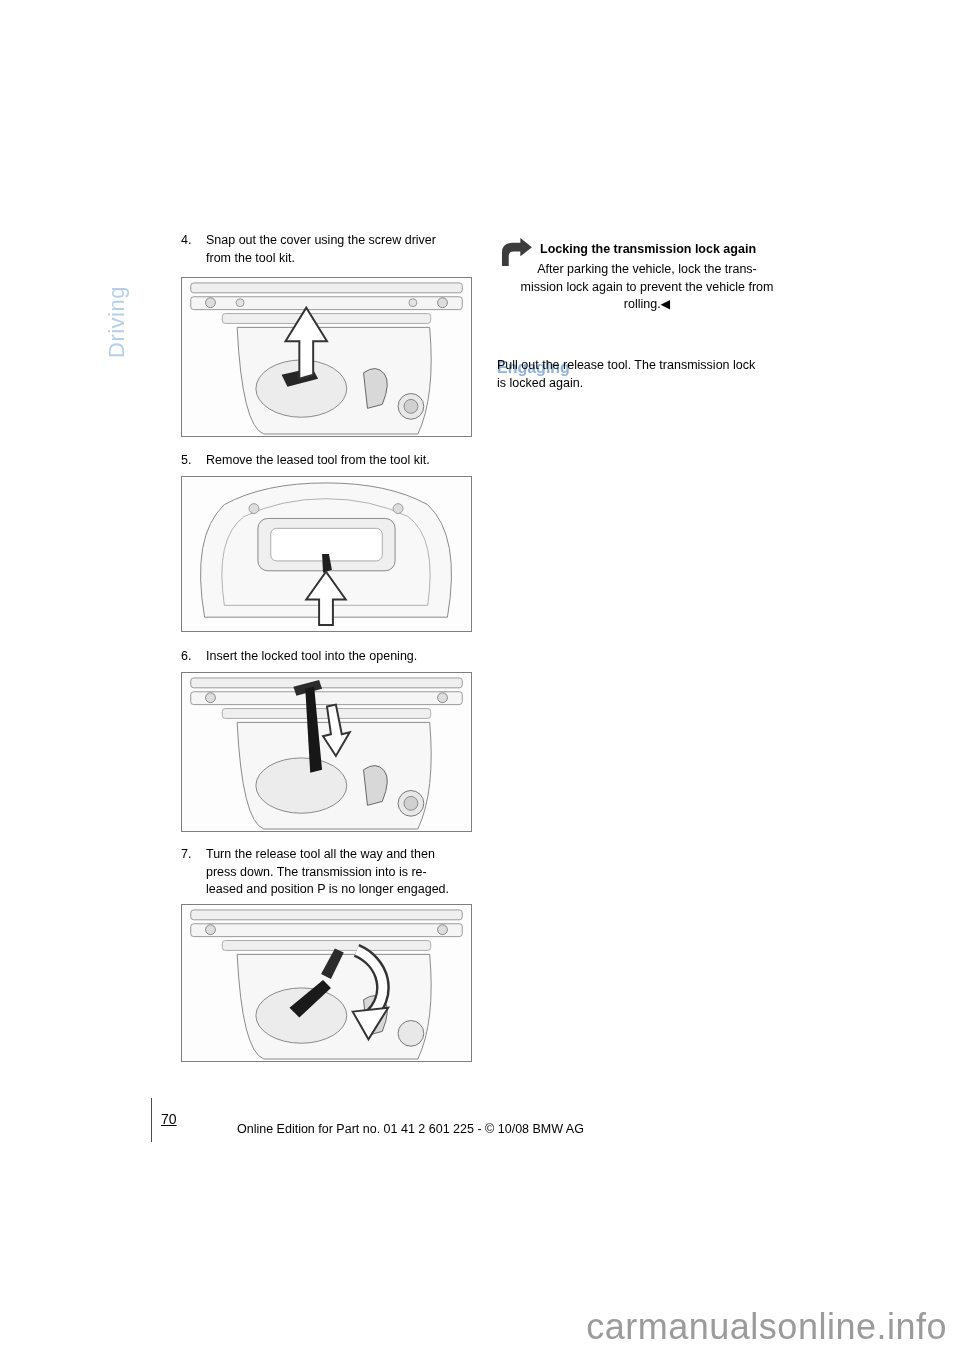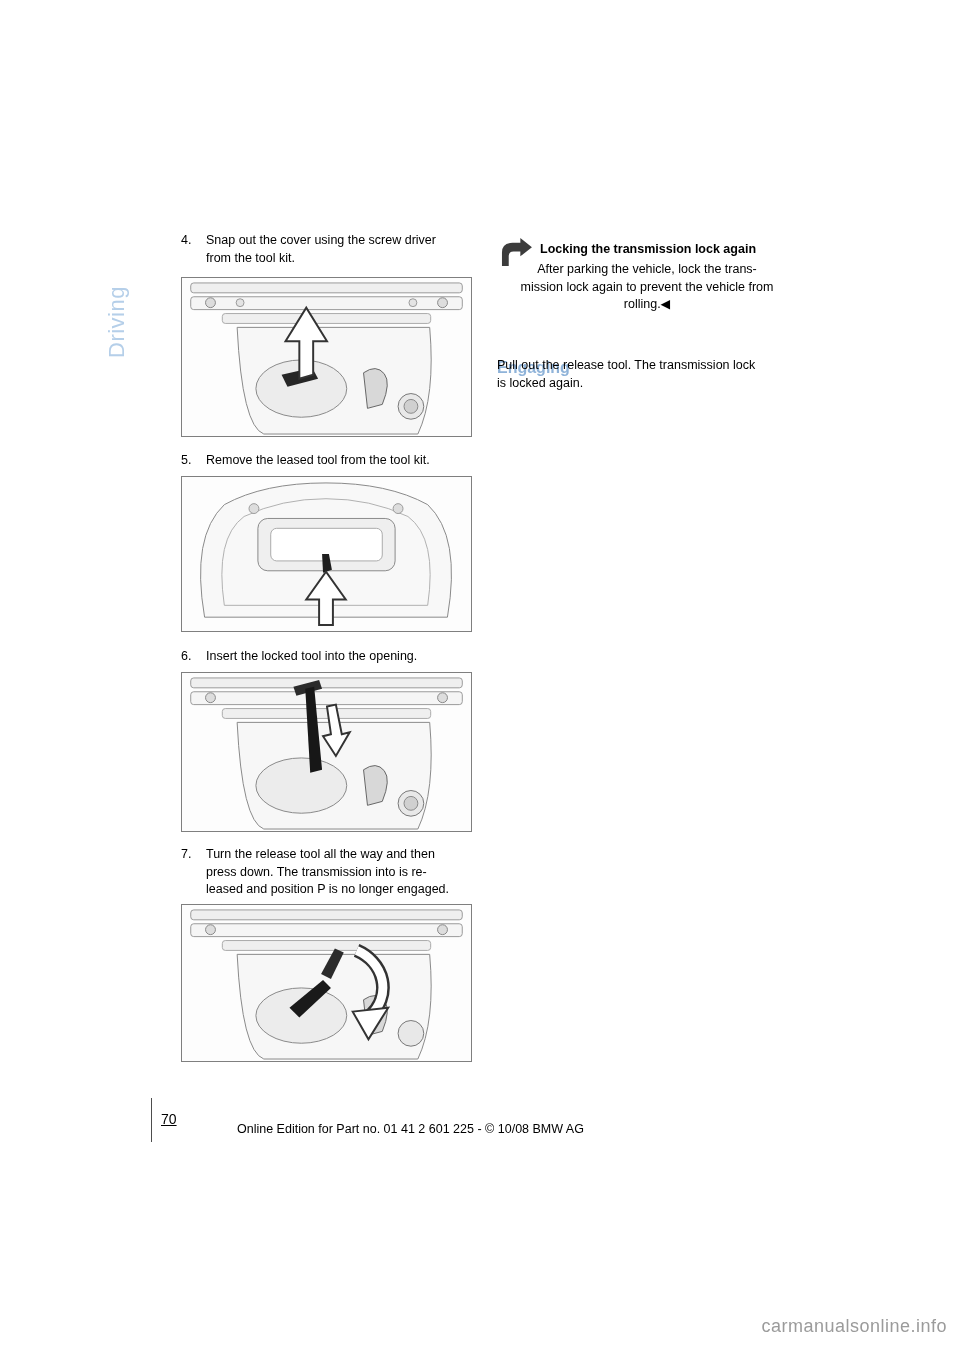--- a/index.html
+++ b/index.html
@@ -38,21 +38,21 @@
   .engaging-heading {
     position:absolute; left:497px; top:330px; width:300px;
     font-size:16px; font-weight:bold; color:var(--accent-blue, #8fb3d9);margin-top:29px;
   }
   .engaging-body { position:absolute; left:497px; top:357px; width:300px; white-space:pre-line; }
   .footer-rule { position:absolute; left:151px; top:1098px; width:1px; height:44px; background:#4d4d4d; }
   .page-number { position:absolute; left:161px; top:1111px; font-size:14px;text-decoration:underline; }
   .footer-text { position:absolute; left:190px; top:1121px; font-size:12.5px;margin-left:47px; }
   .watermark {
     position:absolute; right:13px; top:1318px;
-    font-size:18px; color:#9b9b9b; letter-spacing:0.5px;
+    font-size:36px; color:#9b9b9b; letter-spacing:0.5px;
   }
 </style>
 </head>
 <body style="--accent-blue: #8fb3d9; --side-label-blue: #b5cfe9;">
 
 <div class="page">
 
   <div class="side-label">Driving</div>
 
   <div class="step step4">

